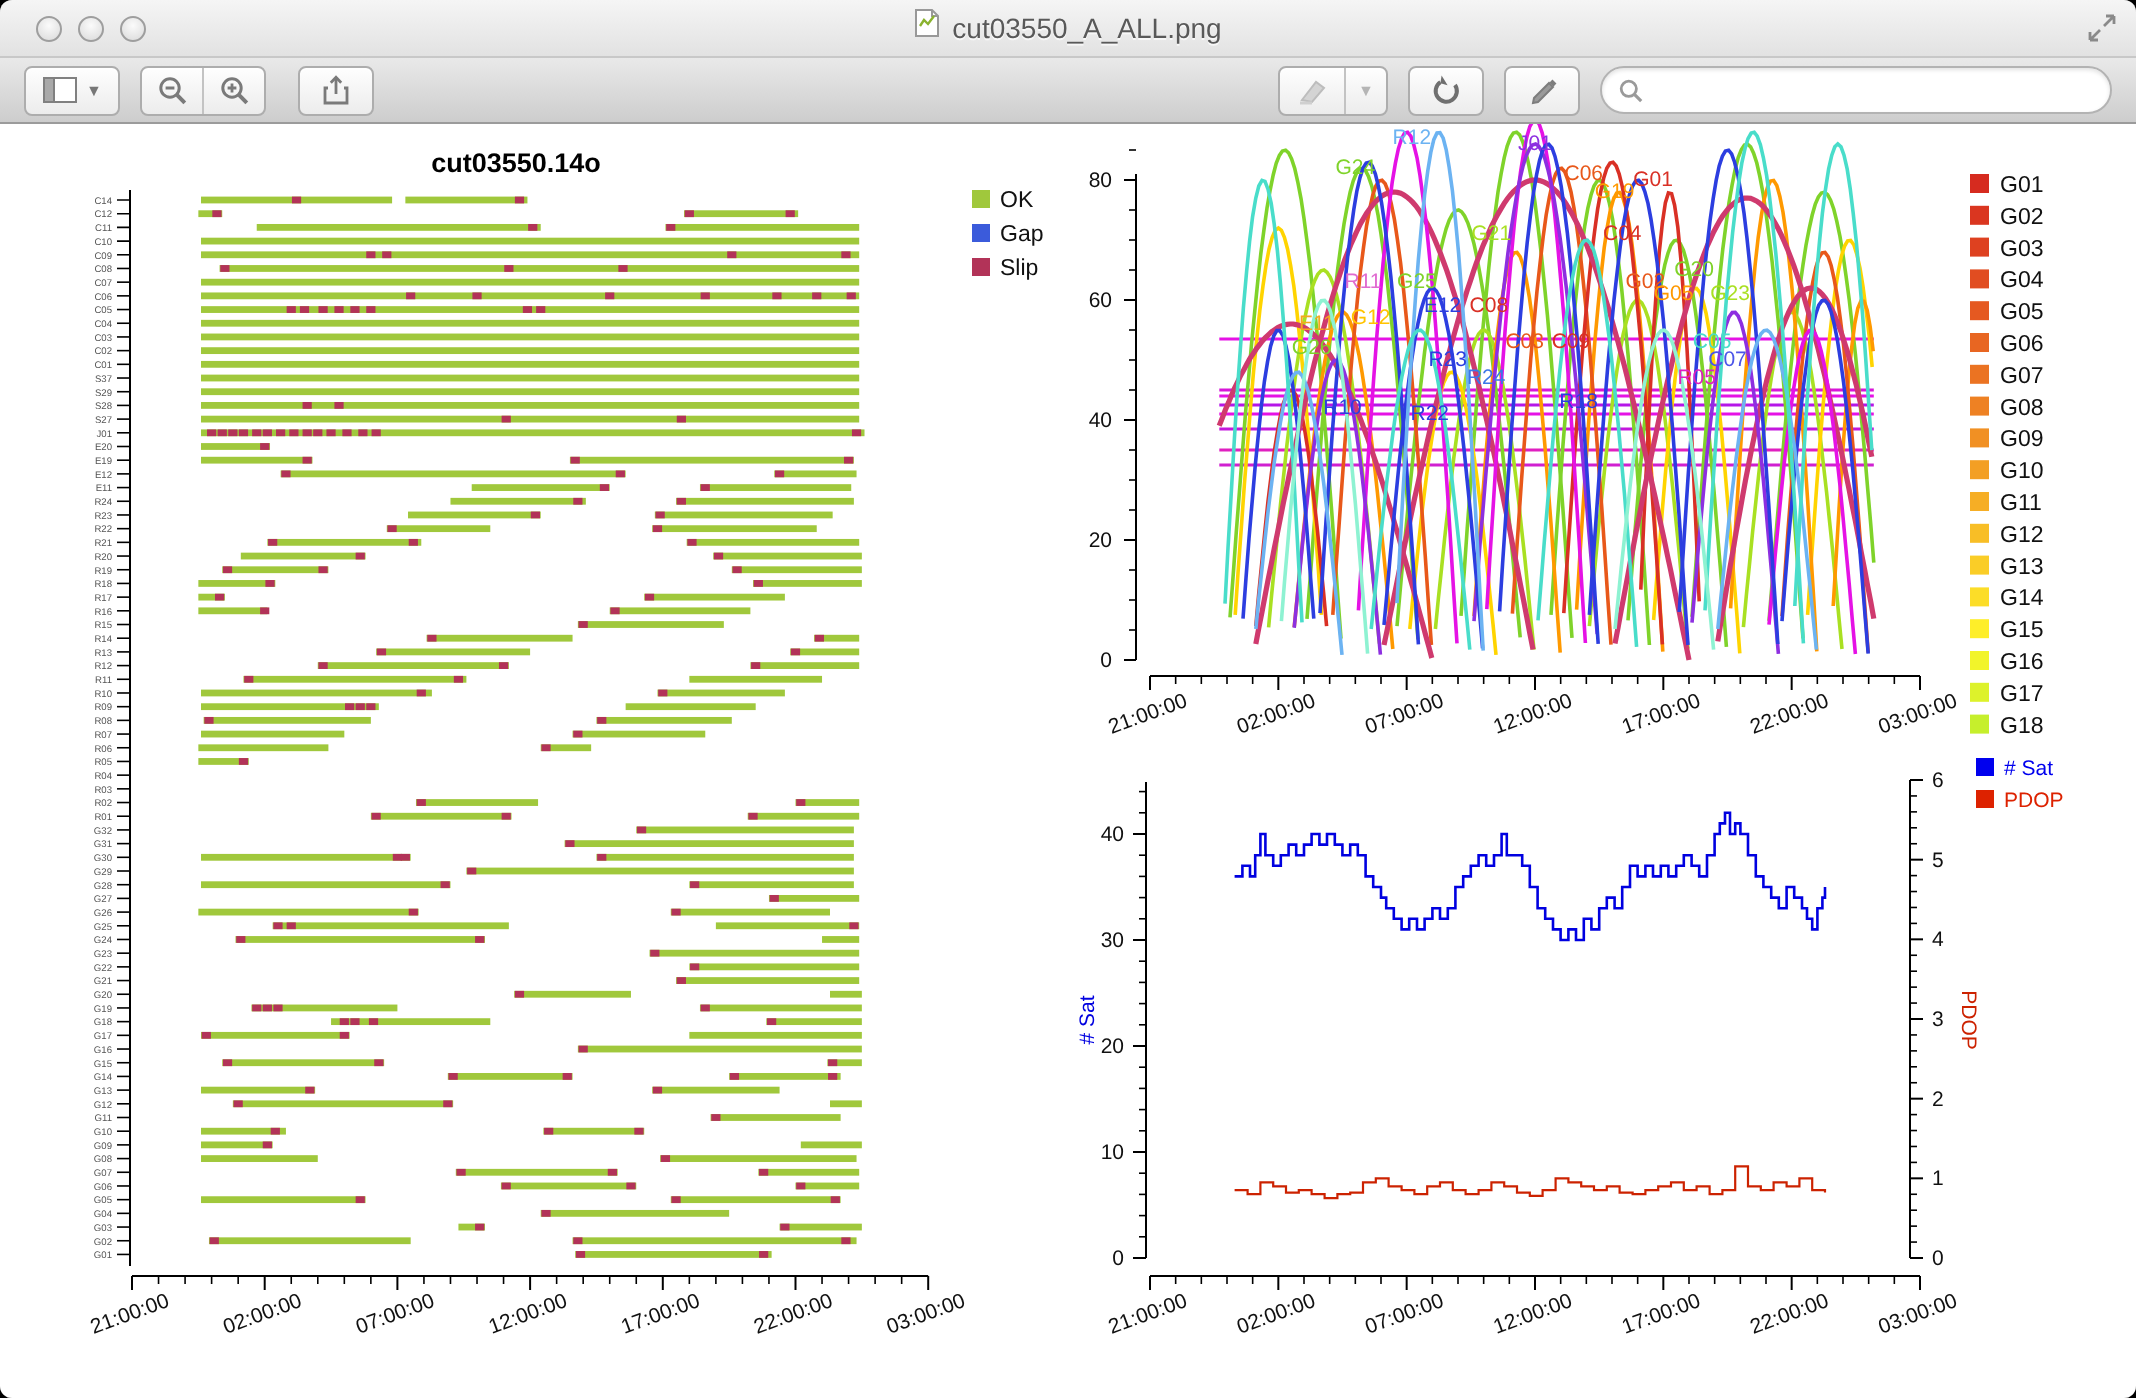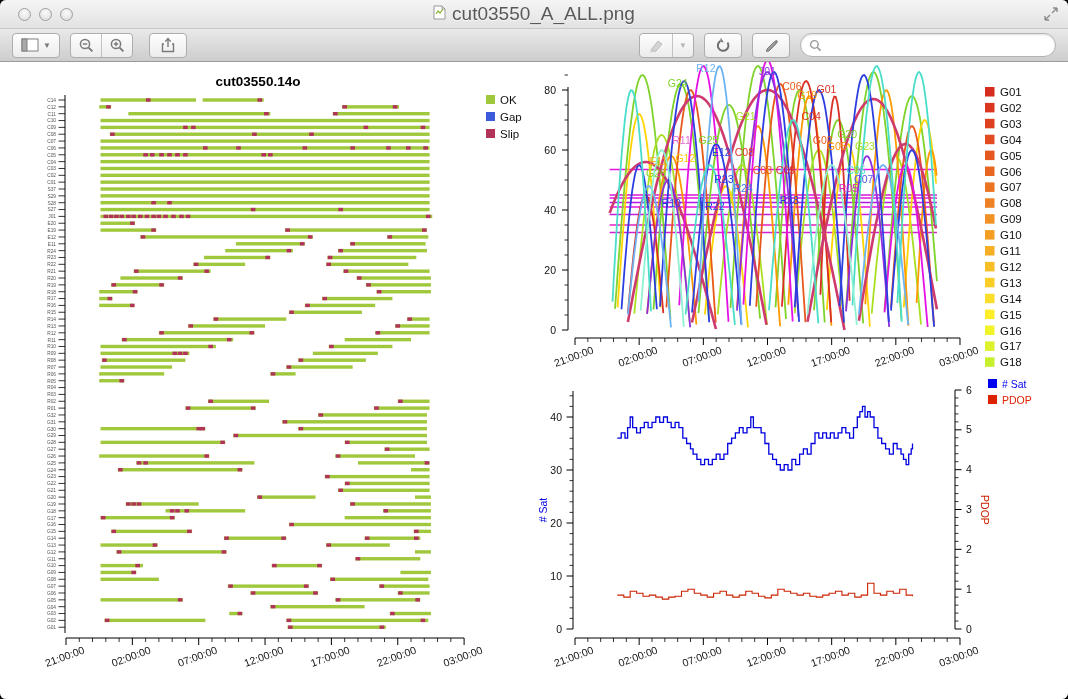--- a/index.html
+++ b/index.html
@@ -6,21 +6,21 @@
     font-family:"Liberation Sans",sans-serif;}
   .window{position:absolute;left:0;top:0;width:1068px;height:699px;border-radius:6px;
     overflow:hidden;background:#fff;box-shadow:0 0 0 1px #2a2a2a inset;}
   .titlebar{position:relative;height:28px;background:linear-gradient(180deg,#f5f5f5,#e2e2e2);
     border-bottom:1px solid #c8c8c8;}
   .traffic{position:absolute;left:18px;top:8px;display:flex;gap:8px;}
   .tl{width:13px;height:13px;border-radius:50%;border:1px solid #9e9e9e;
     background:radial-gradient(circle at 50% 35%,#fbfbfb,#d9d9d9);box-sizing:border-box;}
   .title-wrap{position:absolute;left:0;right:0;top:0;height:28px;display:flex;
     align-items:center;justify-content:center;gap:6px;pointer-events:none;}
-  .title{font-size:19px;color:#595959;text-shadow:0 1px 0 #f7f7f7;}
+  .title{font-size:14px;color:#595959;text-shadow:0 1px 0 #f7f7f7;}
   .fs-icon{position:absolute;right:10px;top:7px;}
   .toolbar{position:relative;height:33px;background:linear-gradient(180deg,#e9e9e9,#cdcdcd);
     border-bottom:1px solid #9b9b9b;display:flex;align-items:center;padding:0 12px;box-sizing:border-box;}
   .tb-btn{display:inline-flex;align-items:center;justify-content:center;height:23px;min-width:36px;
     border:1px solid #adadad;border-radius:4px;background:linear-gradient(#fefefe,#ececec);
     box-shadow:inset 0 1px 0 #fff;margin-right:10px;}
   .tb-seg{display:inline-flex;height:23px;border:1px solid #adadad;border-radius:4px;
     background:linear-gradient(#fefefe,#ececec);box-shadow:inset 0 1px 0 #fff;margin-right:10px;overflow:hidden;}
   .tb-seg .seg{display:flex;align-items:center;justify-content:center;width:30px;height:100%;}
   .tb-seg .seg + .seg{border-left:1px solid #c3c3c3;}

